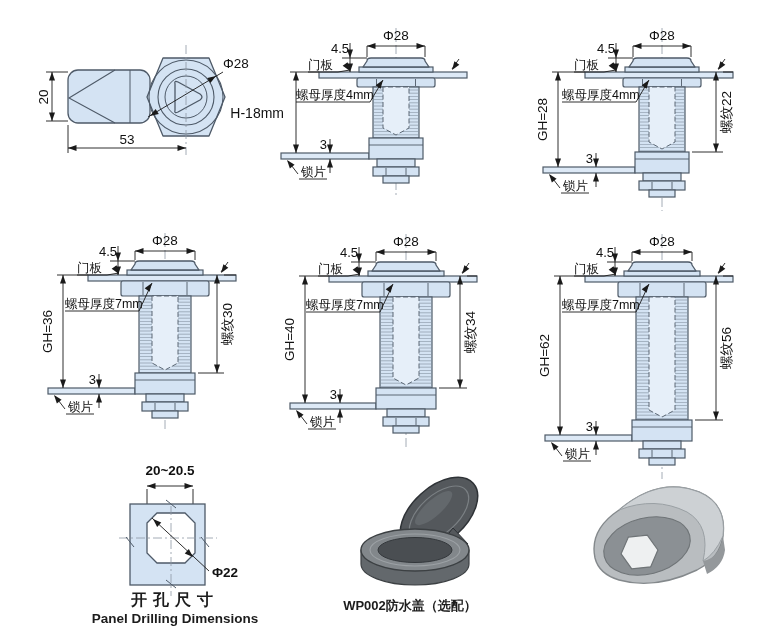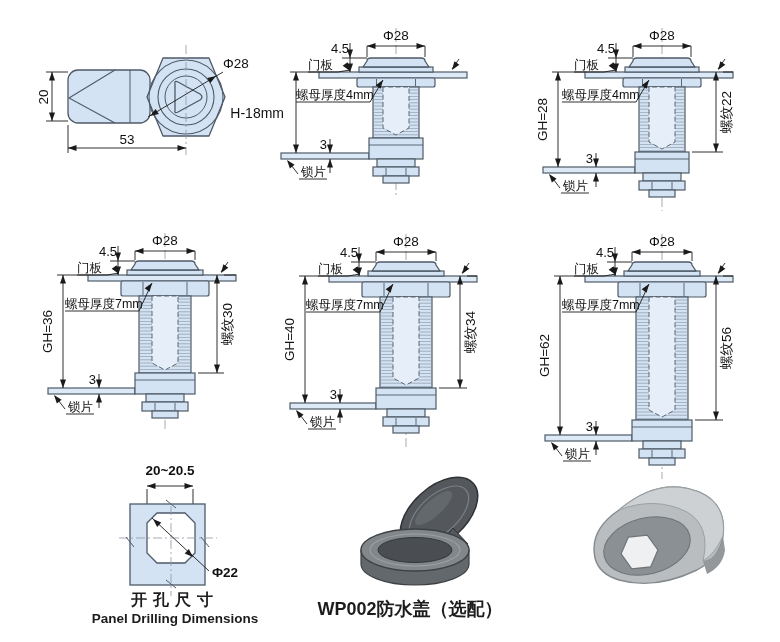--- a/index.html
+++ b/index.html
@@ -2,21 +2,21 @@
 <html><head>
 <meta charset="utf-8">
 <style>
   html,body{margin:0;padding:0;background:#ffffff;}
   body{font-family:"Liberation Sans","DejaVu Sans",sans-serif;}
   #canvas{position:relative;width:780px;height:642px;background:#ffffff;overflow:hidden;}
   .fig{position:absolute;}
   .cap{position:absolute;text-align:center;color:#1c1c1c;}
   .cap-zh-title{font-size:16px;font-weight:bold;letter-spacing:6px;}
   .cap-en{font-size:13.5px;font-weight:bold;letter-spacing:0px;}
-  .cap-acc{font-size:18px;font-weight:600;}
+  .cap-acc{font-size:13px;font-weight:600;}
   svg text{font-family:"Liberation Sans","DejaVu Sans",sans-serif;}
 </style>
 </head>
 <body>
 
 <div id="canvas">
 
   <svg class="fig" style="left:15px;top:15px" width="258" height="150" viewBox="0 0 258 150">
 
     <rect x="53" y="55" width="82" height="53" rx="10" fill="#d4e3f3" stroke="#4e5a68" stroke-width="1.3"></rect>

